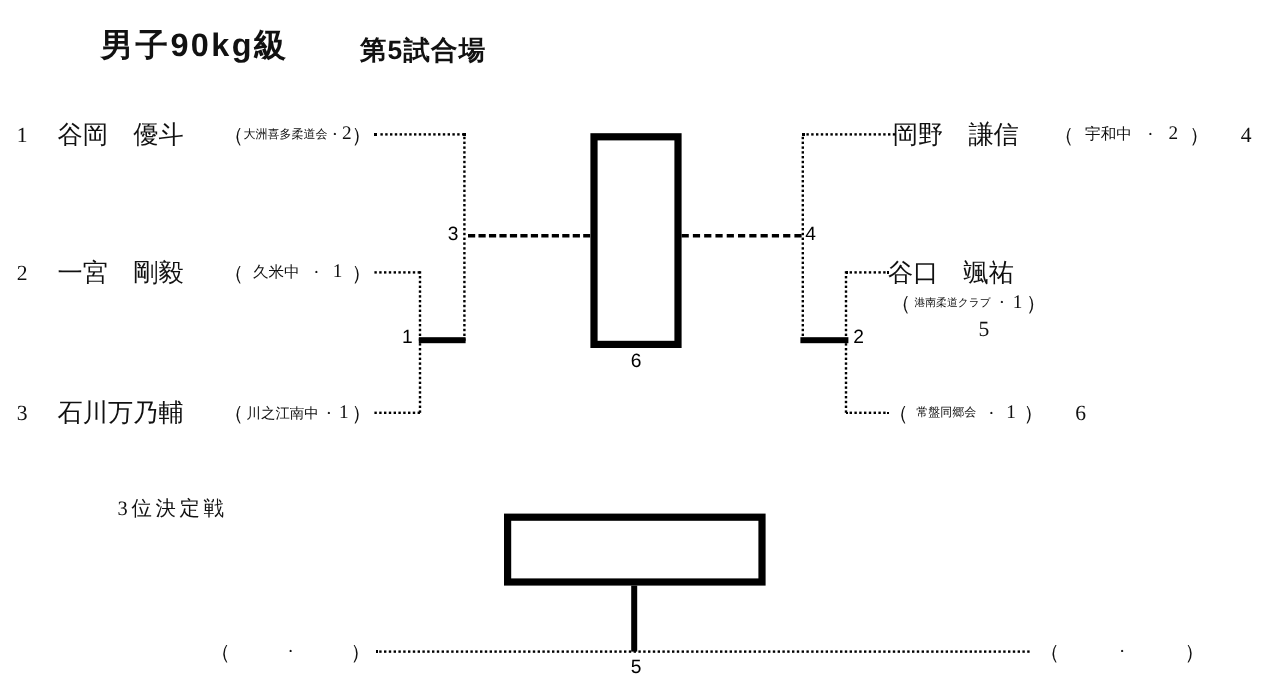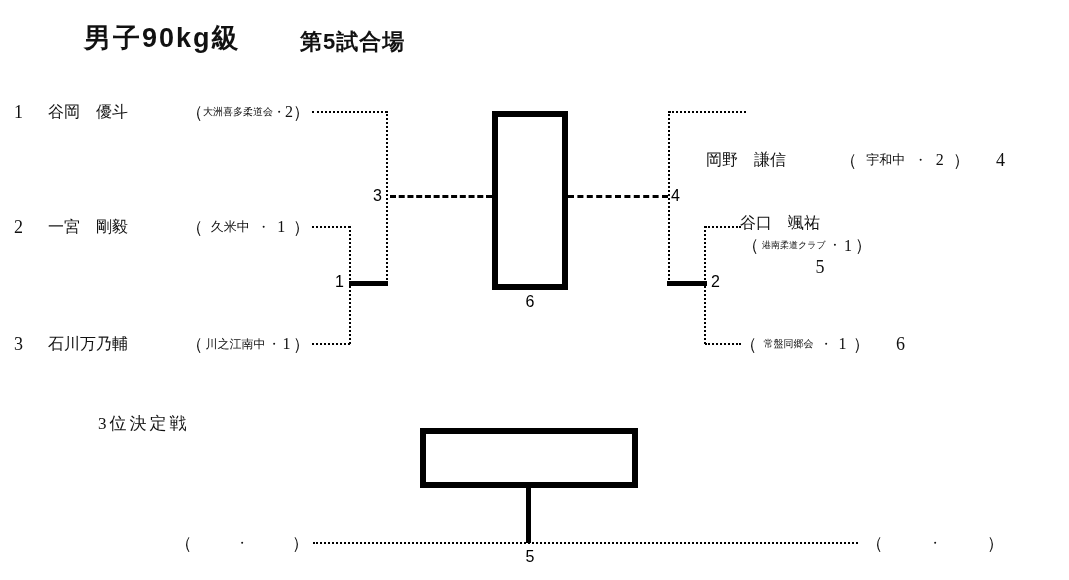--- a/index.html
+++ b/index.html
@@ -14,21 +14,21 @@
     font-weight:700; font-size:27px; letter-spacing:2px; white-space:nowrap;
   }
   .venue {
     position:absolute; left:300px; top:27px;
     font-family:"Liberation Sans","DejaVu Sans",sans-serif;
     font-weight:700; font-size:22px; letter-spacing:1px; white-space:nowrap;
   }
   .player-row { position:absolute; display:flex; align-items:center; height:28px; white-space:nowrap; }
   .seed { font-size:18px; }
   .player-row.left .seed { width:34px; }
-  .pname { font-size:16px; }
+  .pname { font-size:21px; }
   .player-row.left .pname { width:138px; }
   .player-row.right .pname { width:134px; }
   .paren-group { display:inline-flex; align-items:center; justify-content:space-between; height:100%; }
   .player-row.left .paren-group { width:124px; }
   .player-row.right .paren-group { width:130px; }
   .player-row.right .seed { margin-left:26px; }
   .paren { font-size:17px; }
   .dot { font-size:12px; }
   .grade { font-size:16px; }
   .club { white-space:nowrap; }
@@ -89,21 +89,21 @@
     <span class="pname">石川万乃輔</span>
     <span class="paren-group">
       <span class="paren">（</span>
       <span class="club club-m">川之江南中</span>
       <span class="dot">・</span>
       <span class="grade">1</span>
       <span class="paren">）</span>
     </span>
   </div>
 
-  <div class="player-row right" style="left:706px; top:98px;margin-top:48px;">
+  <div class="player-row right" style="left:744px; top:98px;">
     <span class="pname">岡野　謙信</span>
     <span class="paren-group">
       <span class="paren">（</span>
       <span class="club club-l">宇和中</span>
       <span class="dot">・</span>
       <span class="grade">2</span>
       <span class="paren">）</span>
     </span>
     <span class="seed">4</span>
   </div>

